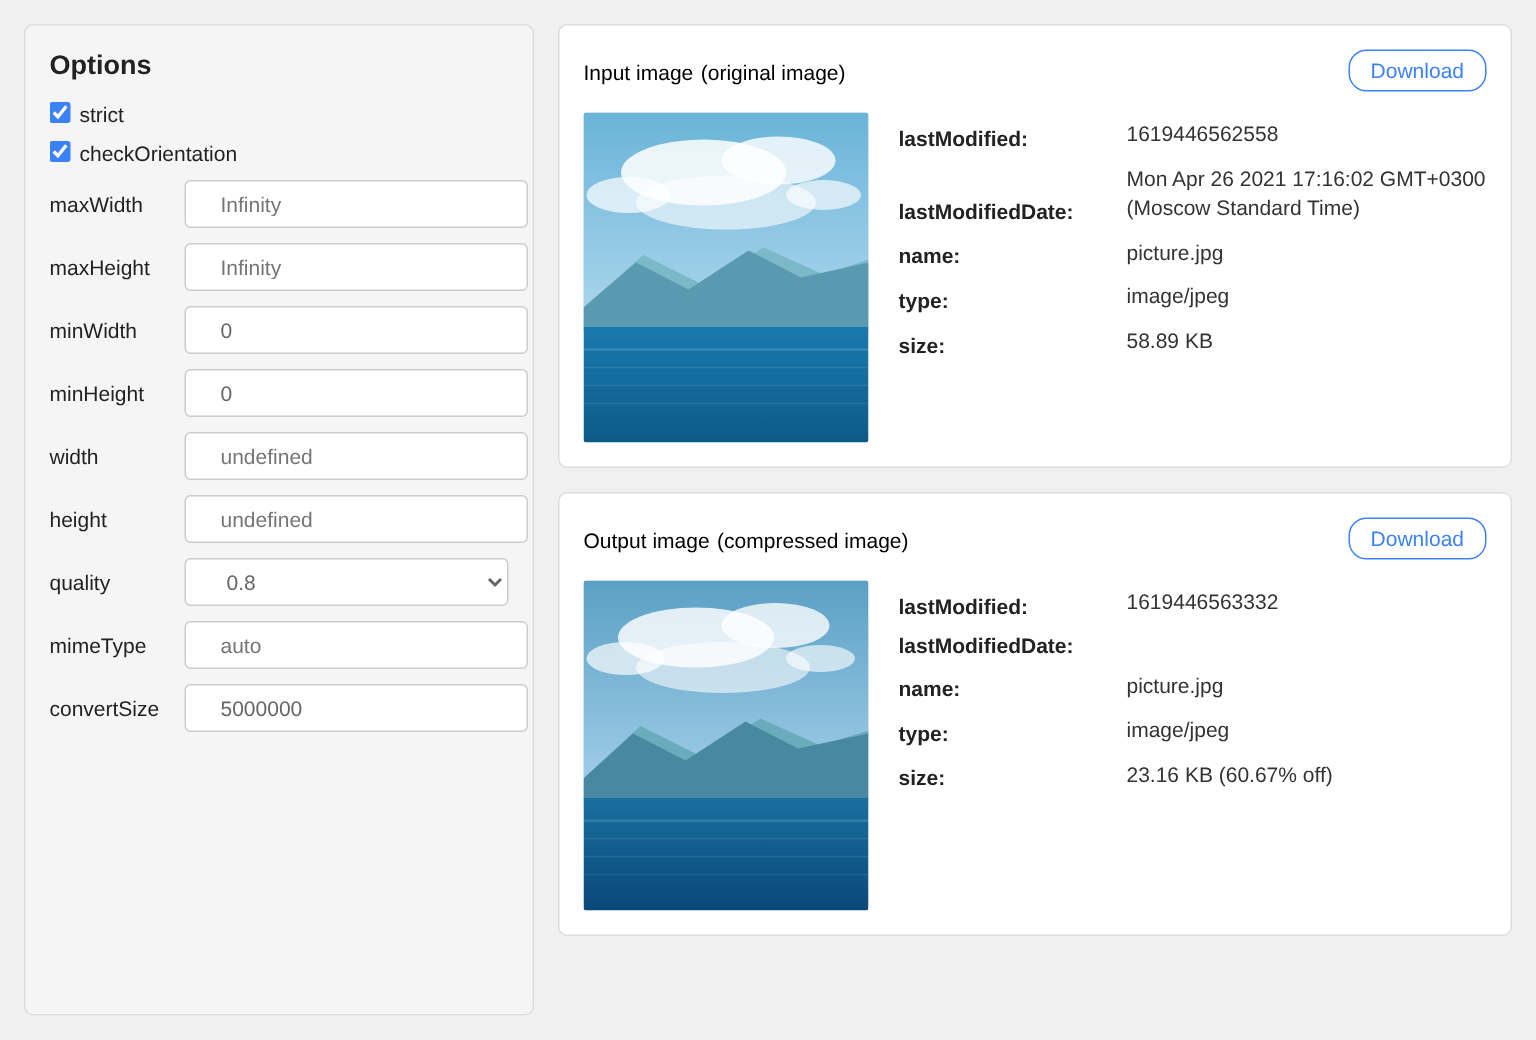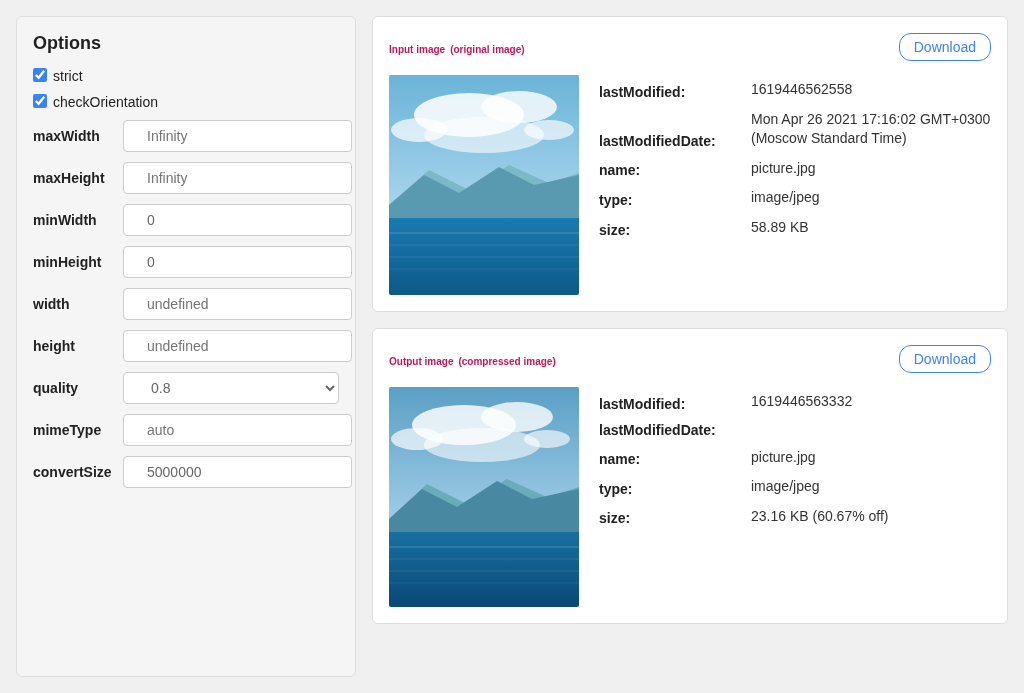--- a/index.html
+++ b/index.html
@@ -46,21 +46,20 @@
     .field-row {
       display: flex;
       align-items: center;
       margin-bottom: 10px;
     }
     .field-label {
       width: 90px;
       font-size: 14px;
       color: #222;
       flex-shrink: 0;
-      font-weight: bold;
     }
     .field-input {
       flex: 1;
       height: 32px;
       border: 1px solid #ccc;
       border-radius: 4px;
       padding: 4px 23px;
       font-size: 14px;
       color: #666;
       background: #fff;
@@ -90,23 +89,23 @@
       justify-content: space-between;
       align-items: center;
       margin-bottom: 14px;
     }
     .card-title {
       font-size: 18px;
       font-weight: 600;
       color: #222;
     }
     .card-title span {
-      font-size: 10px;
-      font-weight: 700;
-      color: #be185d;
+      font-size: 14px;
+      font-weight: 400;
+      color: #000000;
     }
     .download-btn {
       border: 1px solid #3b82f6;
       background: #fff;
       color: #3b82f6;
       border-radius: 12px;
       padding: 5px 14px;
       font-size: 14px;
       cursor: pointer;
     }

